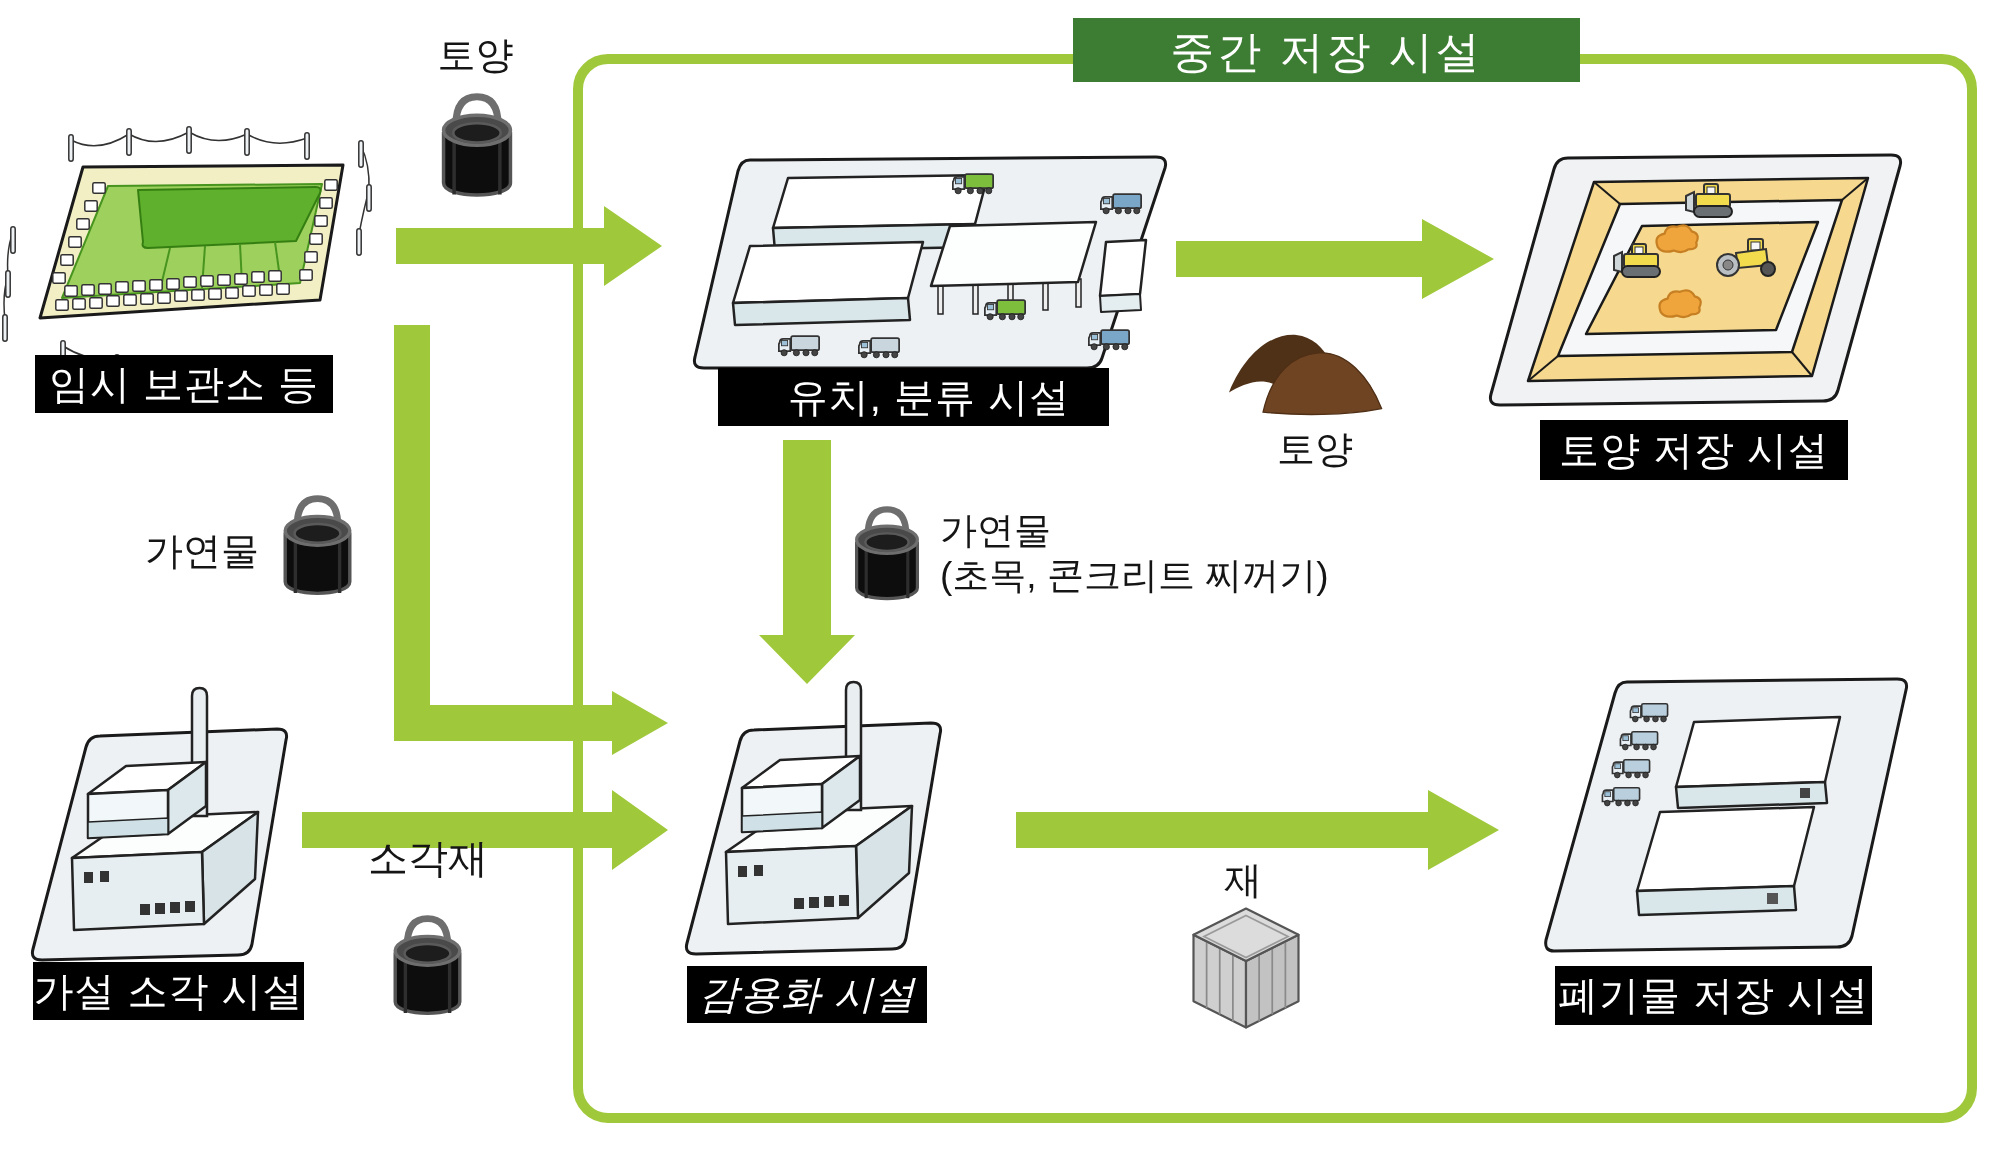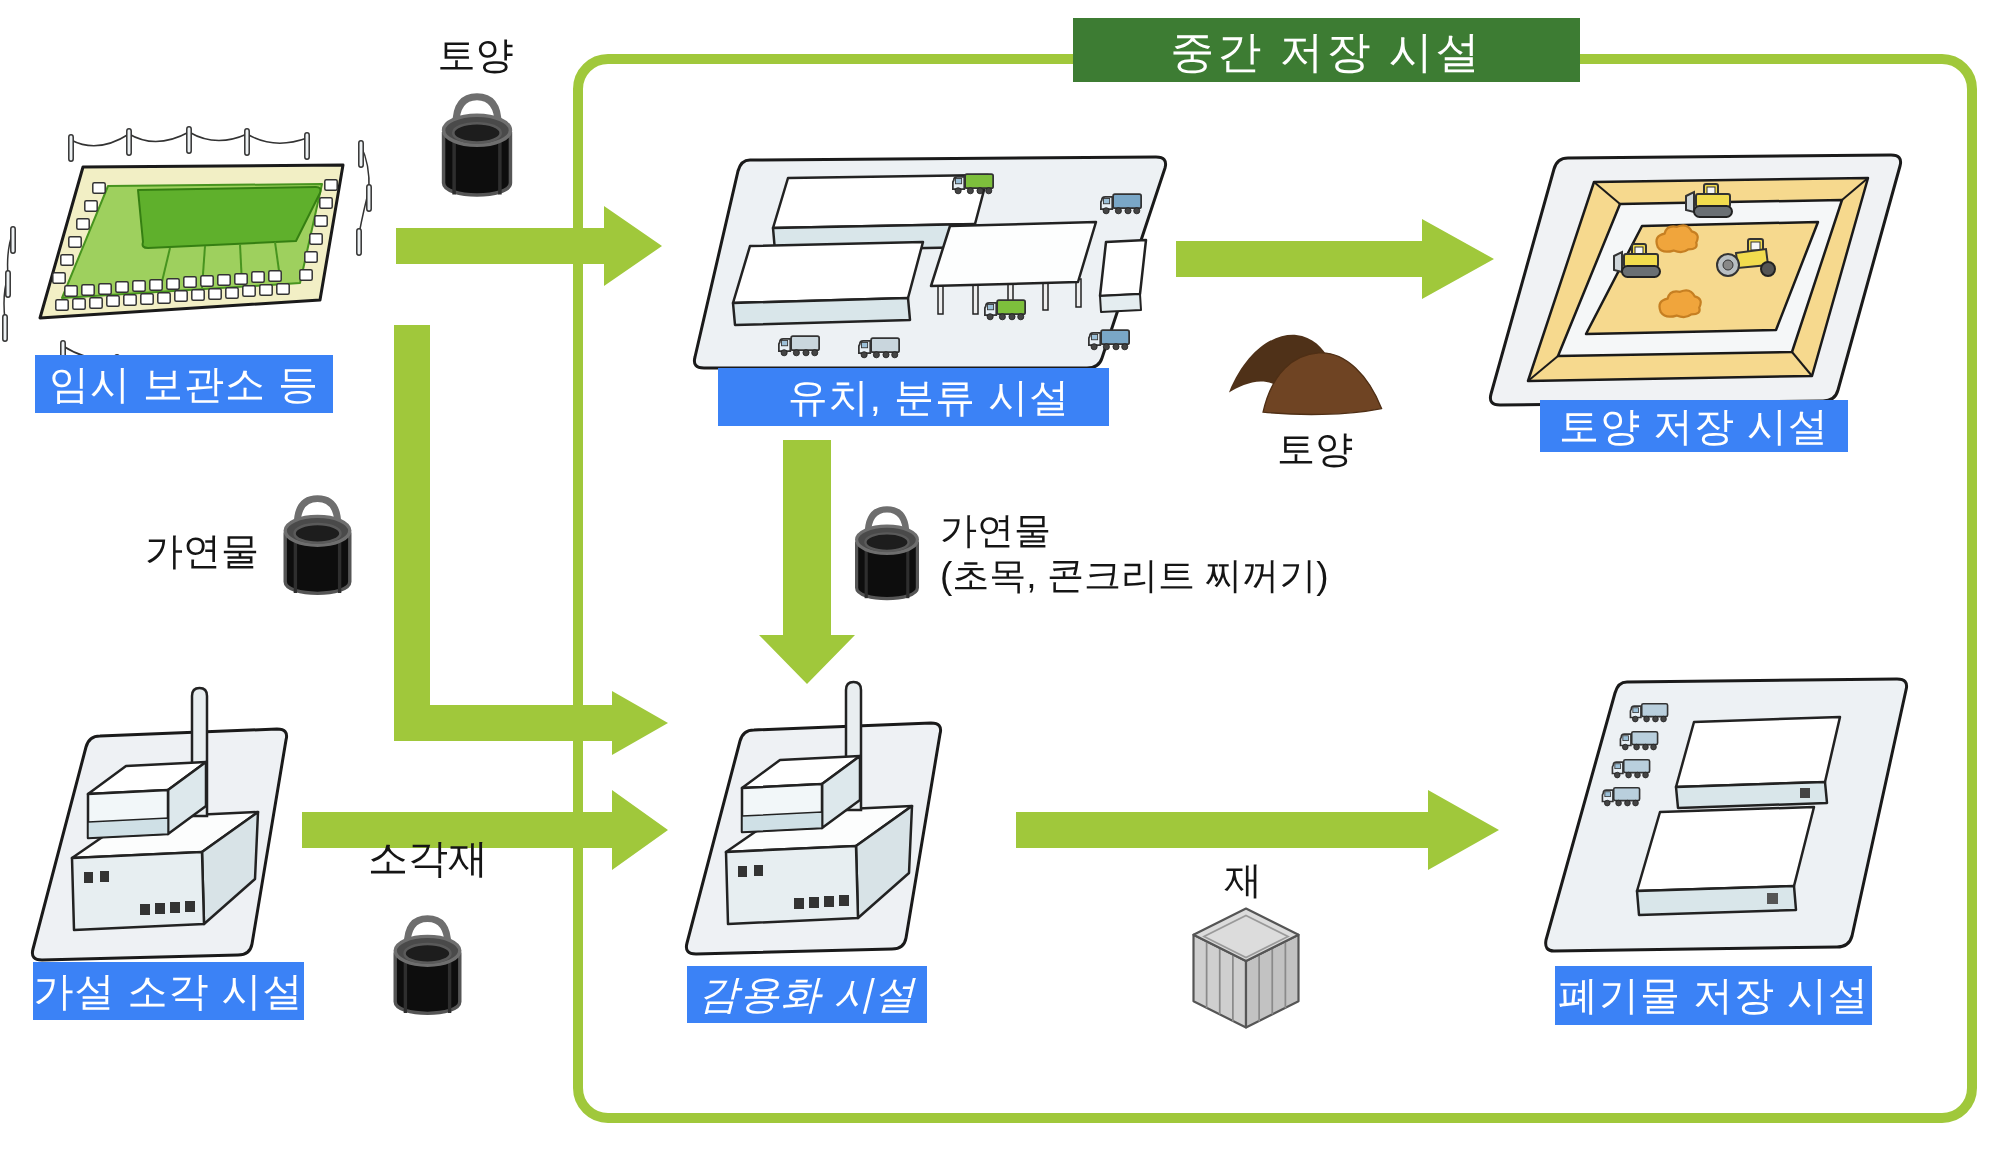--- a/index.html
+++ b/index.html
@@ -1,21 +1,21 @@
 <!DOCTYPE html>
 <html><head>
 <meta charset="utf-8">
 <style>
   html,body{margin:0;padding:0;background:#fff;}
   #canvas{position:relative;width:2000px;height:1161px;background:#ffffff;overflow:hidden;
           font-family:"Liberation Sans","DejaVu Sans",sans-serif;}
   .abs{position:absolute;}
   #flow-layer{left:0;top:0;z-index:1;}
   .illo{z-index:2;}
-  .facility-label{z-index:3;background:#3b82f6;color:#ffffff;display:flex;align-items:center;
+  .facility-label{z-index:3;background:#000000;color:#ffffff;display:flex;align-items:center;
       justify-content:center;font-size:40px;letter-spacing:1px;white-space:nowrap;}
   .flow-label{z-index:3;color:#151515;font-size:37px;white-space:nowrap;}
   .center{text-align:center;}
   #header-box{z-index:4;background:#3d7c33;color:#ffffff;display:flex;align-items:center;
       justify-content:center;font-size:44px;letter-spacing:3px;}
   svg{display:block;}
 </style>
 </head>
 <body>
 
@@ -281,21 +281,21 @@
     <polygon points="64,2 124,32 64,62 4,32" fill="#dcdcdc" stroke="#555" stroke-width="2.5" stroke-linejoin="round"></polygon>
     <polygon points="64,10 112,34 64,58 16,34" fill="none" stroke="#9a9a9a" stroke-width="2"></polygon>
   </svg>
 
   <div class="abs facility-label" style="left:35px;top:355px;width:298px;height:58px;">
     <span>임시 보관소 등</span>
   </div>
   <div class="abs facility-label" style="left:718px;top:368px;width:360px;height:58px;padding-left:31px;">
     <span>유치, 분류 시설</span>
   </div>
-  <div class="abs facility-label" style="left:1540px;top:400px;width:308px;height:52px;">
+  <div class="abs facility-label" style="left:1540px;top:420px;width:308px;height:60px;">
     <span>토양 저장 시설</span>
   </div>
   <div class="abs facility-label" style="left:33px;top:962px;width:271px;height:58px;">
     <span>가설 소각 시설</span>
   </div>
   <div class="abs facility-label" style="left:687px;top:966px;width:240px;height:57px;font-style:italic;">
     <span>감용화 시설</span>
   </div>
   <div class="abs facility-label" style="left:1555px;top:966px;width:317px;height:59px;">
     <span>폐기물 저장 시설</span>

